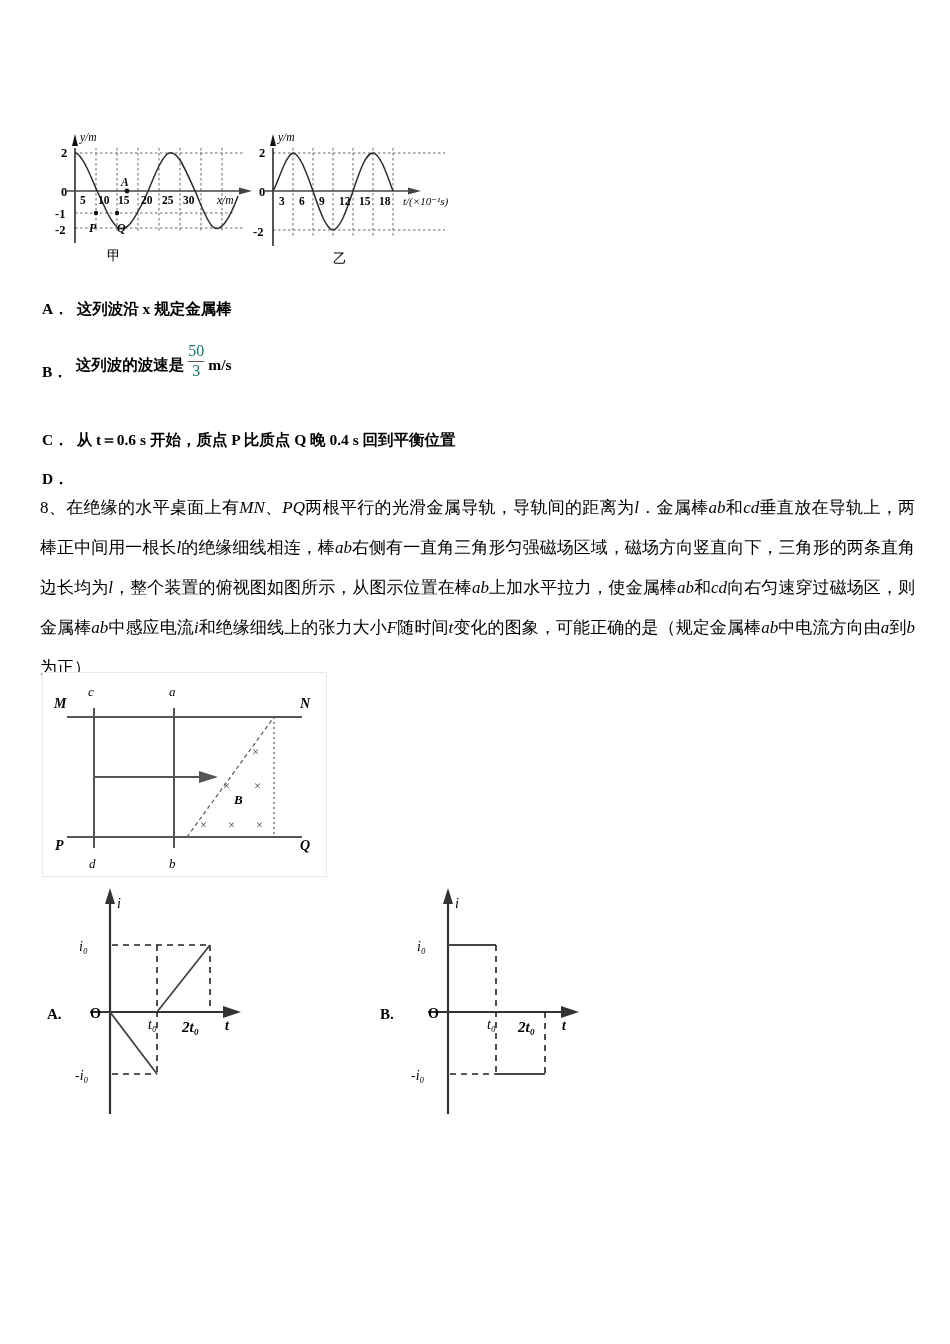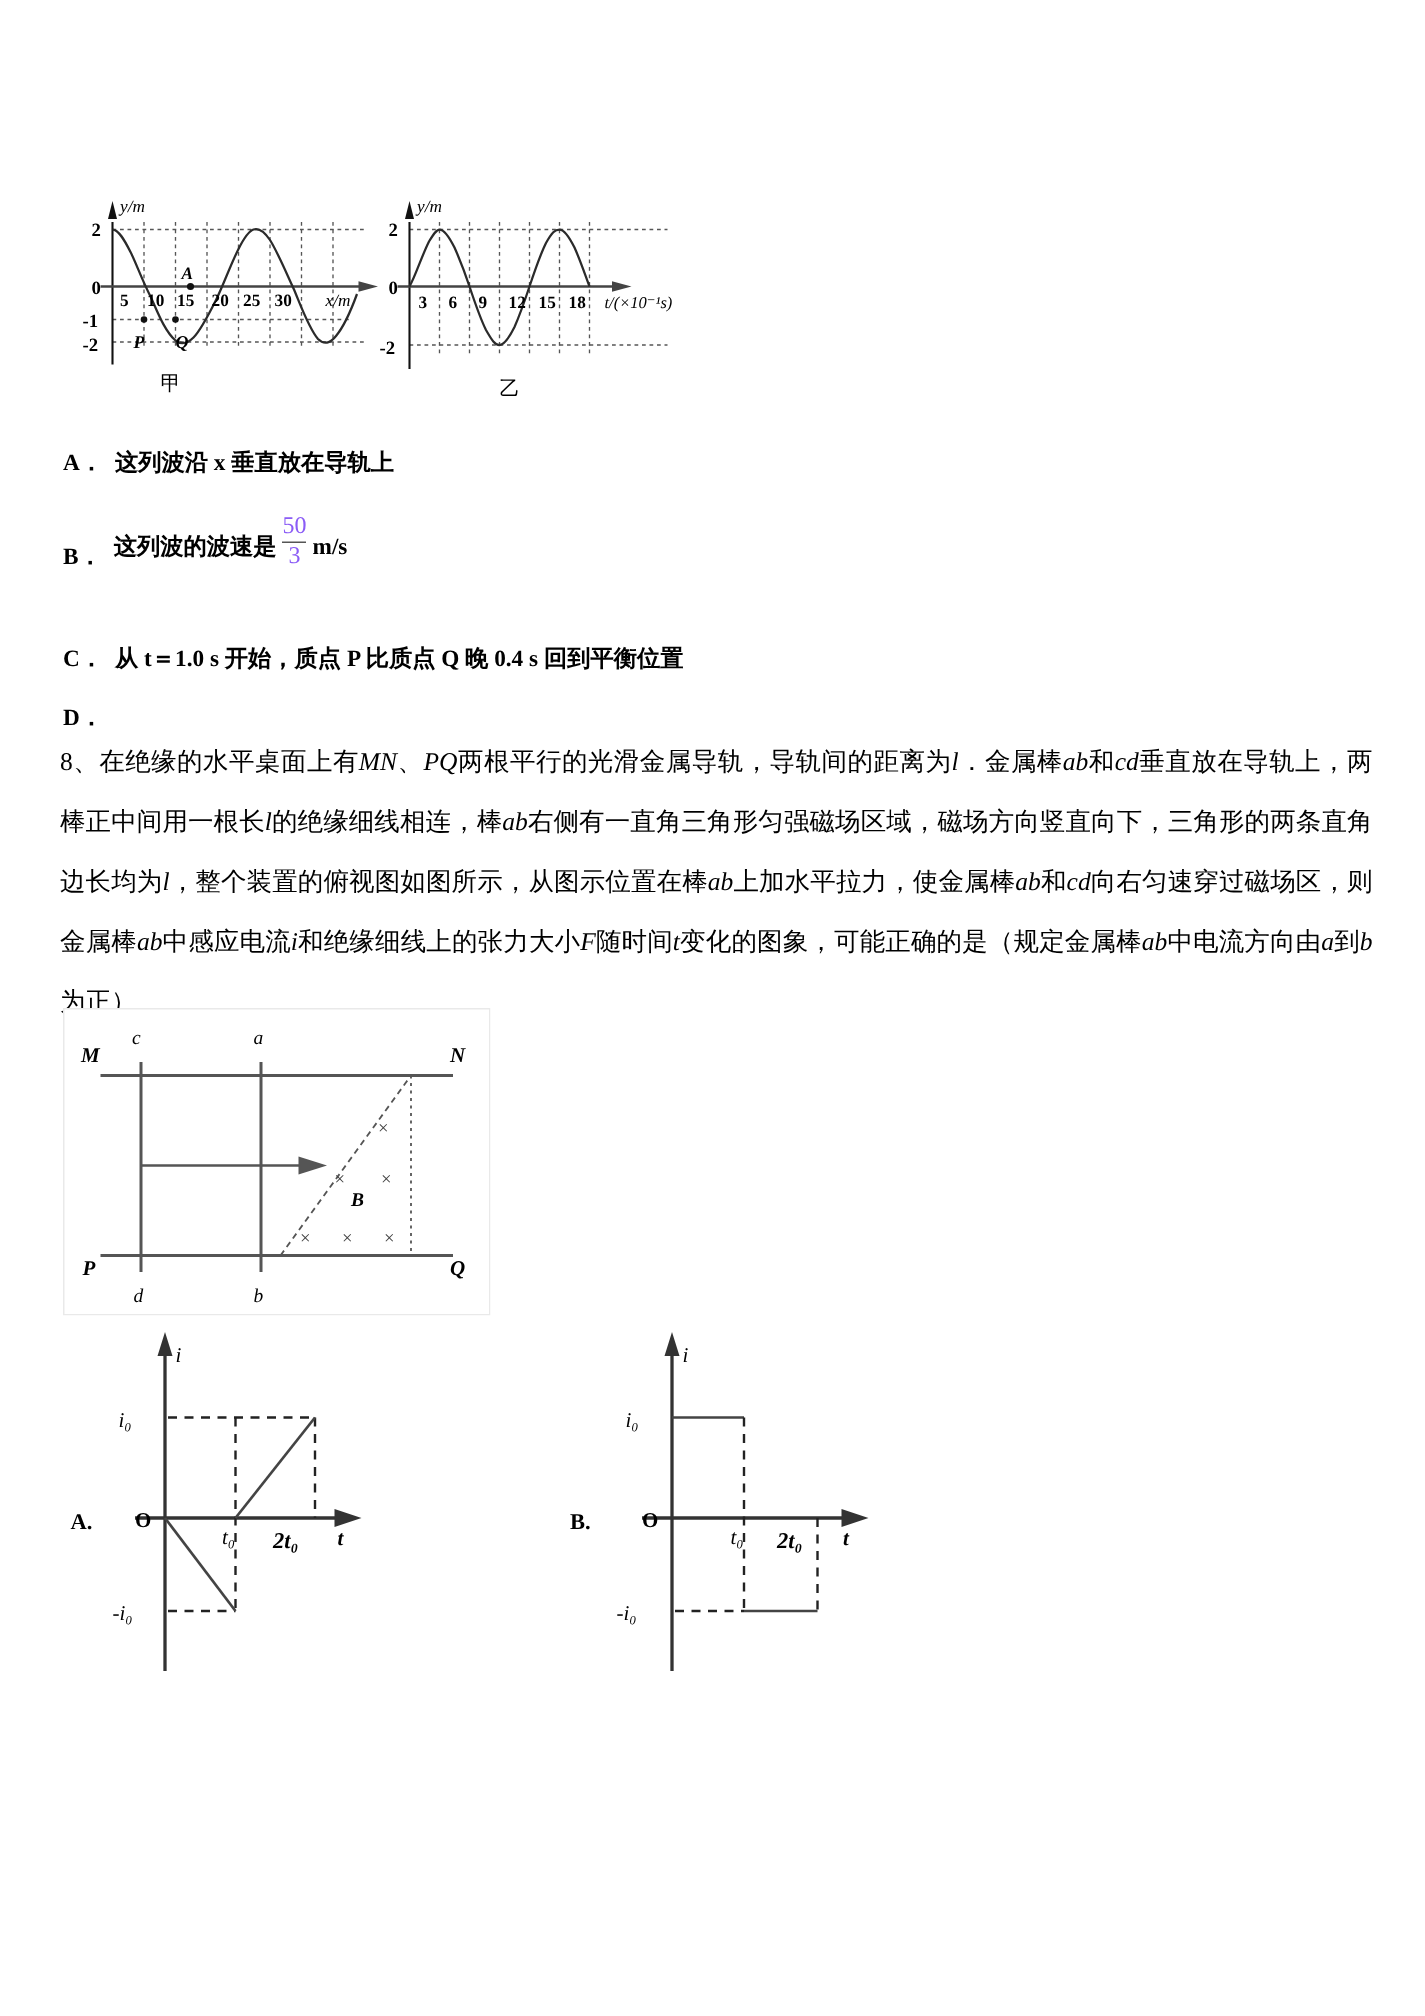--- a/index.html
+++ b/index.html
@@ -26,21 +26,21 @@
     font-weight: bold;
     font-size: 15.5px;
     color: #000;
     line-height: 1.5;
     margin-bottom: 18px;
     display: flex;
     align-items: flex-end;
   }
   .opt-lab { margin-right: 8px; }
   .frac { display:inline-block; vertical-align: middle; text-align:center;
-          font-weight: normal; color:#8b5cf6; margin: 0 4px; position: relative; top: -3px;}
+          font-weight: normal; color:#0f766e; margin: 0 4px; position: relative; top: -3px;}
   .frac .num { display:block; font-size: 16px; line-height: 1.05; }
   .frac .bar { display:block; border-top: 1.3px solid #555; margin: 1px 0; }
   .frac .den { display:block; font-size: 16px; line-height: 1.05; }
   .opt-b-inner { display:flex; align-items:center; }
 
   
   .q8 { position: absolute; left: 40px; top: 468px; width: 875px;
         font-size: 17px; line-height: 2.35; text-align: justify; }
   .q8 i, .q8 em { font-style: italic; }
 
@@ -142,39 +142,39 @@
         <text x="358" y="97" font-size="11" font-style="italic">t/(×10⁻¹s)</text>
         <text x="288" y="155" font-size="13.5">乙</text>
       </g>
     </svg>
   </div>
 
   <div class="opts">
 
     <div class="opt-row" style="margin-bottom:26px;">
       <span class="opt-lab">A．</span>
-      <span>这列波沿 x 垂直放在导轨上</span>
+      <span>这列波沿 x 规定金属棒</span>
     </div>
 
     <div class="opt-row" style="margin-bottom:45px;">
       <span class="opt-lab">B．</span>
       <span class="opt-b-inner">
         <span>这列波的波速是</span>
         <span class="frac">
           <span class="num">50</span>
           <span class="bar"></span>
           <span class="den">3</span>
         </span>
         <span>m/s</span>
       </span>
     </div>
 
     <div class="opt-row" style="margin-bottom:16px;">
       <span class="opt-lab">C．</span>
-      <span>从 t＝1.0 s 开始，质点 P 比质点 Q 晚 0.4 s 回到平衡位置</span>
+      <span>从 t＝0.6 s 开始，质点 P 比质点 Q 晚 0.4 s 回到平衡位置</span>
     </div>
 
     <div class="opt-row">
       <span class="opt-lab">D．</span>
     </div>
   </div>
 
   <div class="q8">
     <span>8、</span><span>在绝缘的水平桌面上有</span><i>MN</i><span>、</span><i>PQ</i><span>两根平行的光滑金属导轨，导轨间的距离为</span><i>l</i><span>．金属棒</span><i>ab</i><span>和</span><i>cd</i><span>垂直放在导轨上，两棒正中间用一根长</span><i>l</i><span>的绝缘细线相连，棒</span><i>ab</i><span>右侧有一直角三角形匀强磁场区域，磁场方向竖直向下，三角形的两条直角边长均为</span><i>l</i><span>，整个装置的俯视图如图所示，从图示位置在棒</span><i>ab</i><span>上加水平拉力，使金属棒</span><i>ab</i><span>和</span><i>cd</i><span>向右匀速穿过磁场区，则金属棒</span><i>ab</i><span>中感应电流</span><i>i</i><span>和绝缘细线上的张力大小</span><i>F</i><span>随时间</span><i>t</i><span>变化的图象，可能正确的是（规定金属棒</span><i>ab</i><span>中电流方向由</span><i>a</i><span>到</span><i>b</i><span>为正）</span>
   </div>

